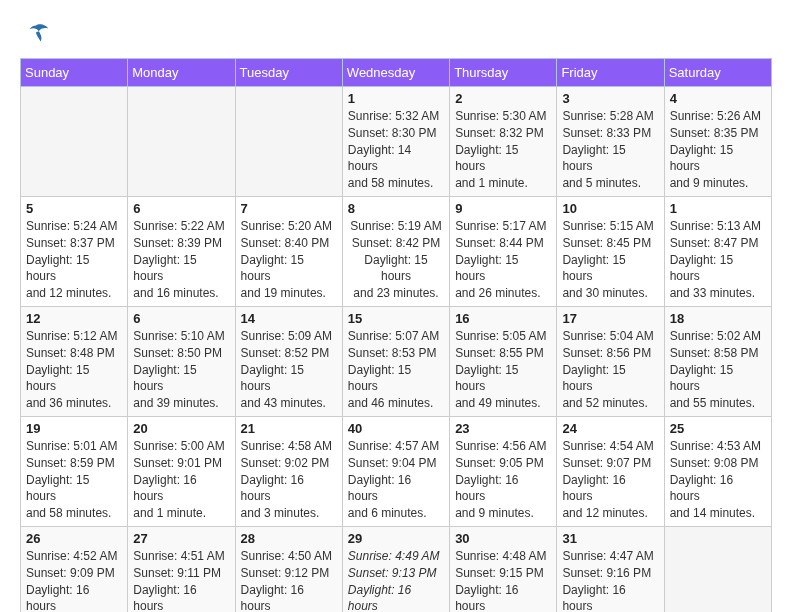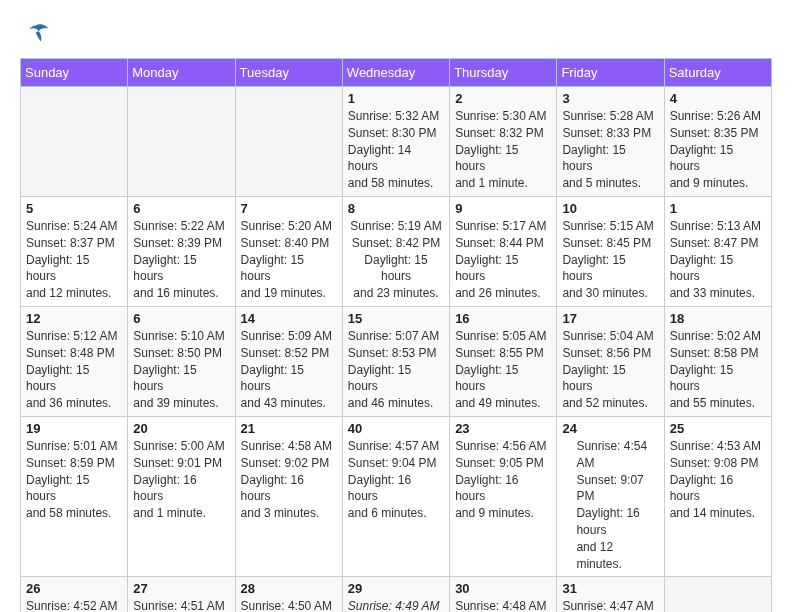--- a/index.html
+++ b/index.html
@@ -283,21 +283,21 @@
         </td>
         <td>
           <span class="day-number">23</span>
           <div class="day-info" style="white-space: pre-line;">Sunrise: 4:56 AM
 Sunset: 9:05 PM
 Daylight: 16 hours
 and 9 minutes.</div>
         </td>
         <td>
           <span class="day-number">24</span>
-          <div class="day-info" style="white-space: pre-line; margin-left: 14px;">Sunrise: 4:54 AM
+          <div class="day-info" style="white-space: pre-line;">Sunrise: 4:54 AM
 Sunset: 9:07 PM
 Daylight: 16 hours
 and 12 minutes.</div>
         </td>
         <td>
           <span class="day-number">25</span>
           <div class="day-info" style="white-space: pre-line;">Sunrise: 4:53 AM
 Sunset: 9:08 PM
 Daylight: 16 hours
 and 14 minutes.</div>

